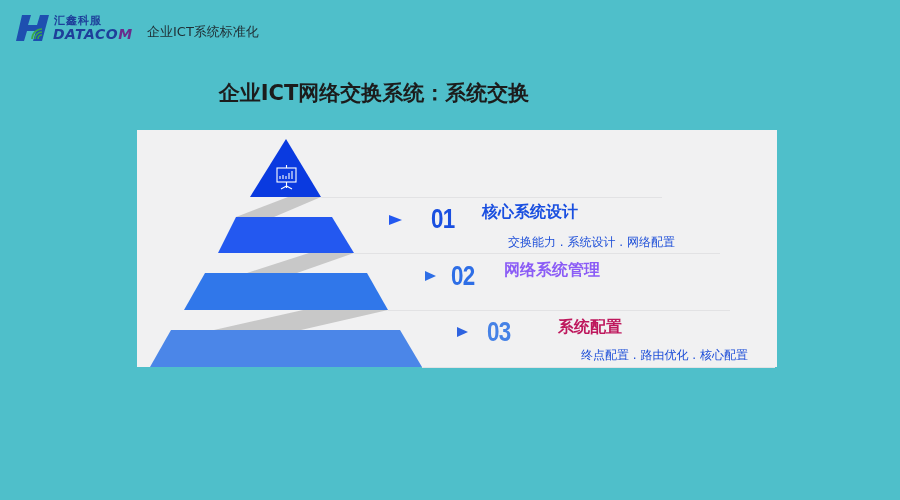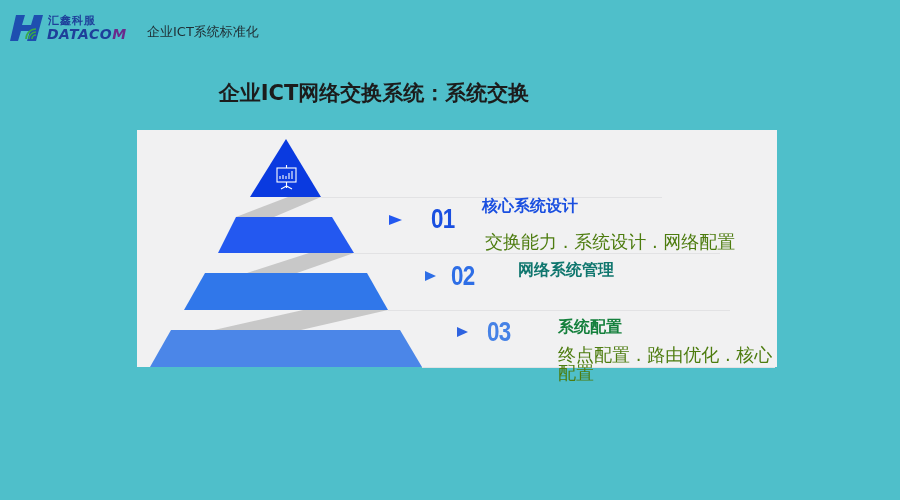--- a/index.html
+++ b/index.html
@@ -1,34 +1,34 @@
 <!DOCTYPE html>
 <html><head>
 <meta charset="utf-8">
 <style>
   html, body { margin:0; padding:0; }
   body {
     width:900px; height:500px; position:relative; overflow:hidden;
     background:#4fbfca;
     font-family:"DejaVu Sans","Liberation Sans",sans-serif;
   }
-  .logo { position:absolute; left:10px; top:14px; width:112px; height:28px; }
+  .logo { position:absolute; left:16px; top:14px; width:112px; height:28px; }
   .logo-mark { position:absolute; left:0; top:0; }
   .logo-cn { position:absolute; left:38px; top:0; font-size:11px; font-weight:bold; color:#1e3f9a; letter-spacing:1px; line-height:13px; }
   .logo-en { position:absolute; left:37px; top:13px; font-size:14px; font-weight:bold; font-style:italic; color:#1e3f9a; letter-spacing:0.5px; line-height:15px; font-family:"DejaVu Sans","Liberation Sans",sans-serif; }
   .logo-en .m { color:#6a2a8c; }
   .header-subtitle { position:absolute; left:147px; top:24px; font-size:13px; color:#1f2d33; line-height:16px; }
   .page-title { position:absolute; left:0; width:748px; top:80px; text-align:center; font-size:21px; font-weight:bold; color:#1c1c1c; line-height:26px; }
   .panel { position:absolute; left:137px; top:130px; width:640px; height:237px; background:#f1f1f2; }
   .pyramid { position:absolute; left:0; top:0; }
   .sep { position:absolute; height:1px; background:#e2e2e4; }
   .arrow { position:absolute; width:0; height:0; border-top:5px solid transparent; border-bottom:5px solid transparent; border-left:13px solid #2e63e0; }
   .num { position:absolute; font-size:28px; font-weight:bold; line-height:30px; letter-spacing:-1px; transform:scaleX(0.8); transform-origin:left top; font-family:"Liberation Sans","DejaVu Sans",sans-serif; }
   .item-title { position:absolute; font-size:16px; font-weight:bold; line-height:20px; }
-  .item-desc { position:absolute; font-size:18px; color:#4d7c0f; line-height:18px; }
+  .item-desc { position:absolute; font-size:12px; color:#1d4ed8; line-height:18px;margin-left:23px; }
 </style>
 </head>
 <body>
 
 <div class="logo">
   <svg class="logo-mark" width="38" height="28" viewBox="0 0 38 28">
     <polygon points="6,1 15,1 12,11 21,11 24,1 33,1 26,27 17,27 20,17 11,17 8,27 0,27" fill="#1e4fb0"></polygon>
     <path d="M22,25 a4,4 0 0 1 4,-4" stroke="#3aa84a" stroke-width="1.6" fill="none"></path>
     <path d="M19,25 a7,7 0 0 1 7,-7" stroke="#3aa84a" stroke-width="1.6" fill="none"></path>
     <path d="M16,25 a10,10 0 0 1 10,-10" stroke="#3aa84a" stroke-width="1.6" fill="none"></path>
@@ -70,25 +70,25 @@
       <line x1="143" y1="49" x2="143" y2="46"></line>
       <line x1="146" y1="49" x2="146" y2="45"></line>
       <line x1="149" y1="49" x2="149" y2="46"></line>
       <line x1="152" y1="49" x2="152" y2="43"></line>
       <line x1="155" y1="49" x2="155" y2="41"></line>
     </g>
   </svg>
 
   <div class="arrow" style="left:252px; top:85px; border-left-color:#2358f0;"></div>
   <div class="num" style="left:294px; top:74px; color:#1a4fe0;">01</div>
-  <div class="item-title" style="left:345px; top:66px; color:#1a4fe0;">核心系统设计</div>
+  <div class="item-title" style="left:345px; top:72px; color:#1a4fe0;">核心系统设计</div>
   <div class="item-desc" style="left:348px; top:103px;">交换能力 . 系统设计 . 网络配置</div>
 
   <div class="arrow" style="left:288px; top:141px; border-left:11px solid #2e6ee6; border-top-width:5px; border-bottom-width:5px;"></div>
   <div class="num" style="left:314px; top:131px; color:#2e6ee6;">02</div>
-  <div class="item-title" style="left:381px; top:130px; color:#0f766e;">网络系统管理</div>
+  <div class="item-title" style="left:367px; top:130px; color:#8b5cf6;">网络系统管理</div>
 
   <div class="arrow" style="left:320px; top:197px; border-left:11px solid #2e63e0; border-top-width:5px; border-bottom-width:5px;"></div>
   <div class="num" style="left:350px; top:187px; color:#4682e6;">03</div>
-  <div class="item-title" style="left:421px; top:187px; color:#15803d;">系统配置</div>
+  <div class="item-title" style="left:421px; top:187px; color:#be185d;">系统配置</div>
   <div class="item-desc" style="left:421px; top:216px;">终点配置 . 路由优化 . 核心配置</div>
 
 </div>
 
 </body></html>

